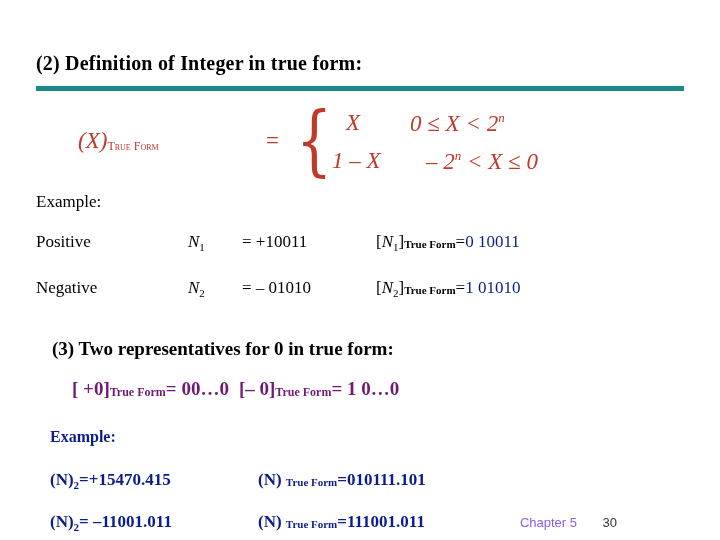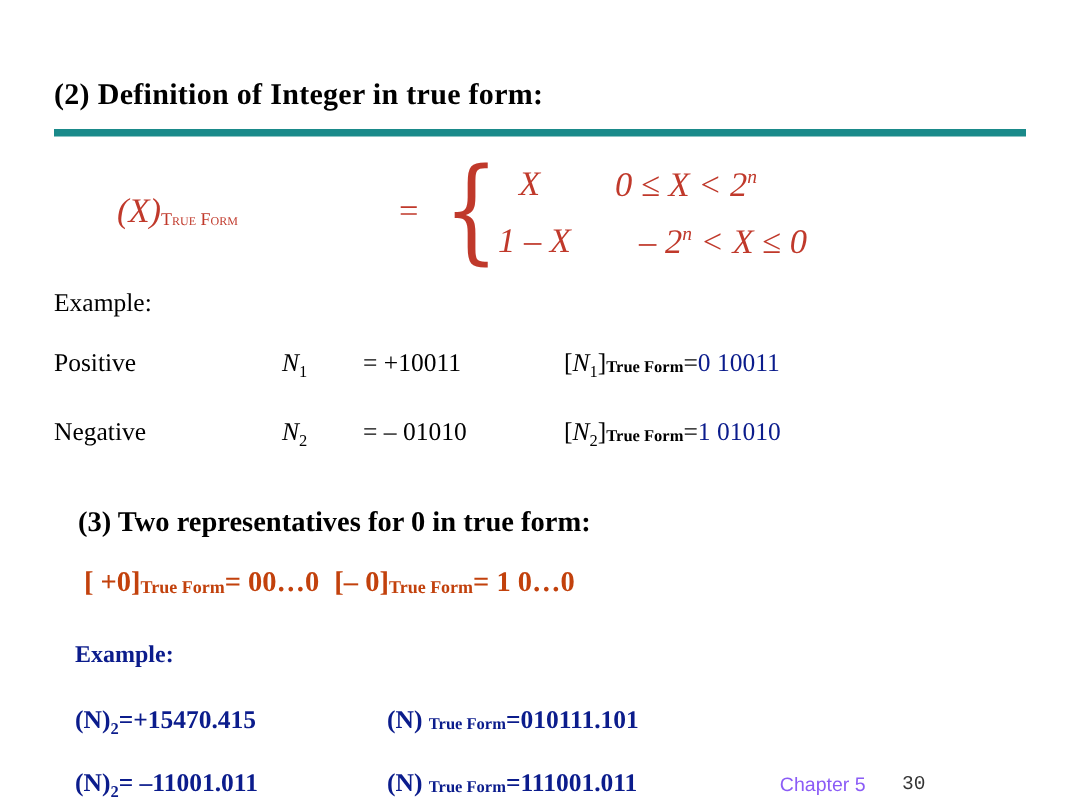--- a/index.html
+++ b/index.html
@@ -130,25 +130,25 @@
     top: 322px;
     font-size: 19px;
     font-weight: bold;
     color: #000000;
     margin-top: 16px;
   }
 
   
   .zeros {
     position: absolute;
-    left: 56px;
+    left: 72px;
     top: 378px;
     font-size: 19px;
     font-weight: bold;
-    color: #c2410c;
+    color: #701a75;
     white-space: nowrap;
   }
   .zeros .tf {
     font-size: 12px;
     vertical-align: -1px;
   }
   .zeros .gap { display: inline-block; width: 10px; }
 
   
   .example2 {
@@ -181,21 +181,21 @@
     top: 515px;
     font-size: 13px;
     font-family: "Liberation Sans", sans-serif;
     color: #8b5cf6;
   }
   .footer-page {
     position: absolute;
     right: 12px;
     top: 515px;
     font-size: 13px;
-    font-family: Liberation Mono, monospace;
+    font-family: Liberation Sans, sans-serif;
     color: #333333;
   }
 </style>
 </head>
 <body>
 
 <div class="slide">
 
   <div class="title">(2) Definition of Integer in true form:</div>
   <div class="title-rule"></div>

